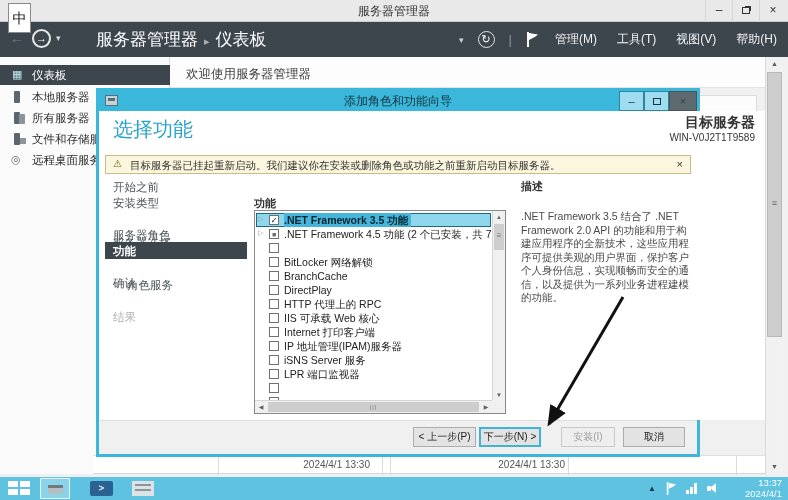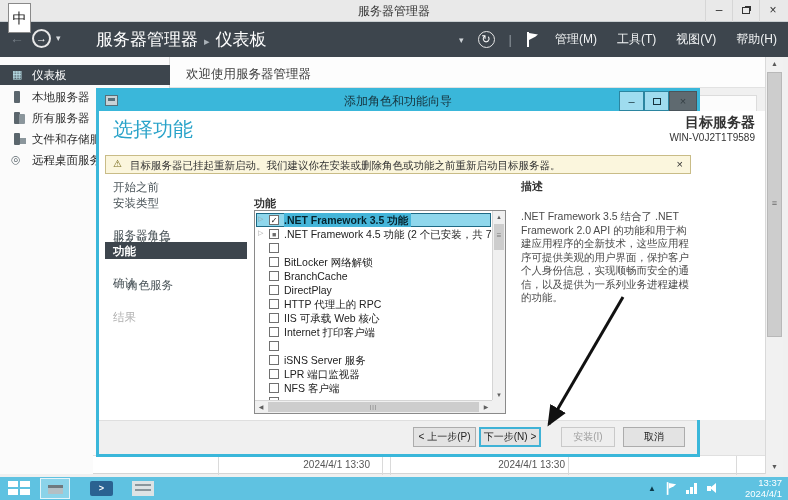--- a/index.html
+++ b/index.html
@@ -289,32 +289,32 @@
       <div class="frow" style="top:100px;">
         <span class="cb"></span>
         <span class="lbl">IIS 可承载 Web 核心</span>
       </div>
       <div class="frow" style="top:114px;">
         <span class="cb"></span>
         <span class="lbl">Internet 打印客户端</span>
       </div>
       <div class="frow" style="top:128px;">
         <span class="cb"></span>
+        <span class="lbl">IP 地址管理(IPAM)服务器</span>
       </div>
       <div class="frow" style="top:142px;">
         <span class="cb"></span>
         <span class="lbl">iSNS Server 服务</span>
       </div>
       <div class="frow" style="top:156px;">
         <span class="cb"></span>
         <span class="lbl">LPR 端口监视器</span>
       </div>
       <div class="frow" style="top:170px;">
         <span class="cb"></span>
-        <span class="lbl">NFS 客户端</span>
       </div>
       <div class="frow" style="top:184px;">
         <span class="cb"></span>
       </div>
 
       <div class="lvscroll">
         <span class="arr" style="top:0;">▲</span>
         <span class="thumb">≡</span>
         <span class="arr" style="bottom:0;">▼</span>
       </div>

